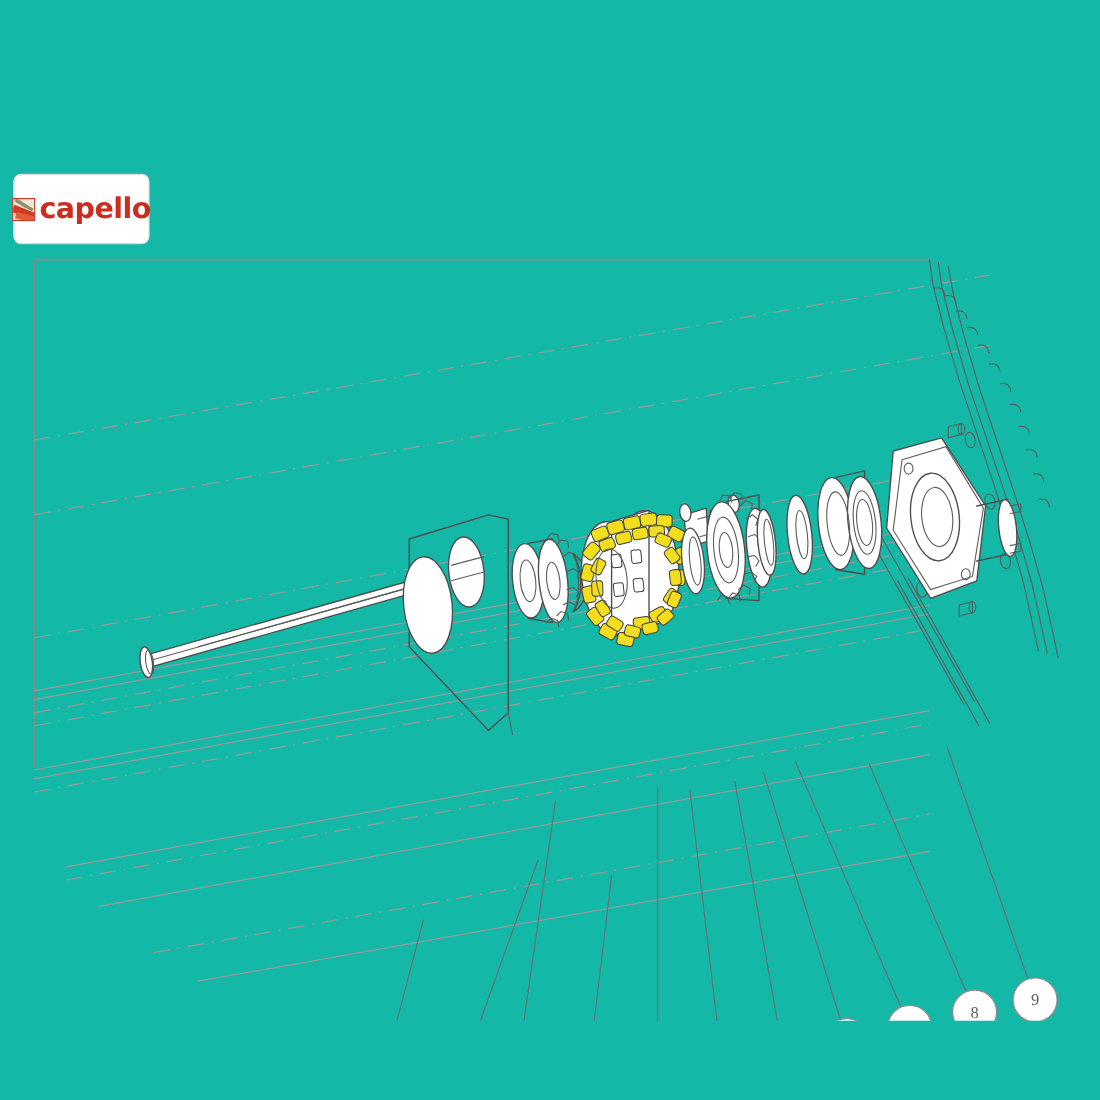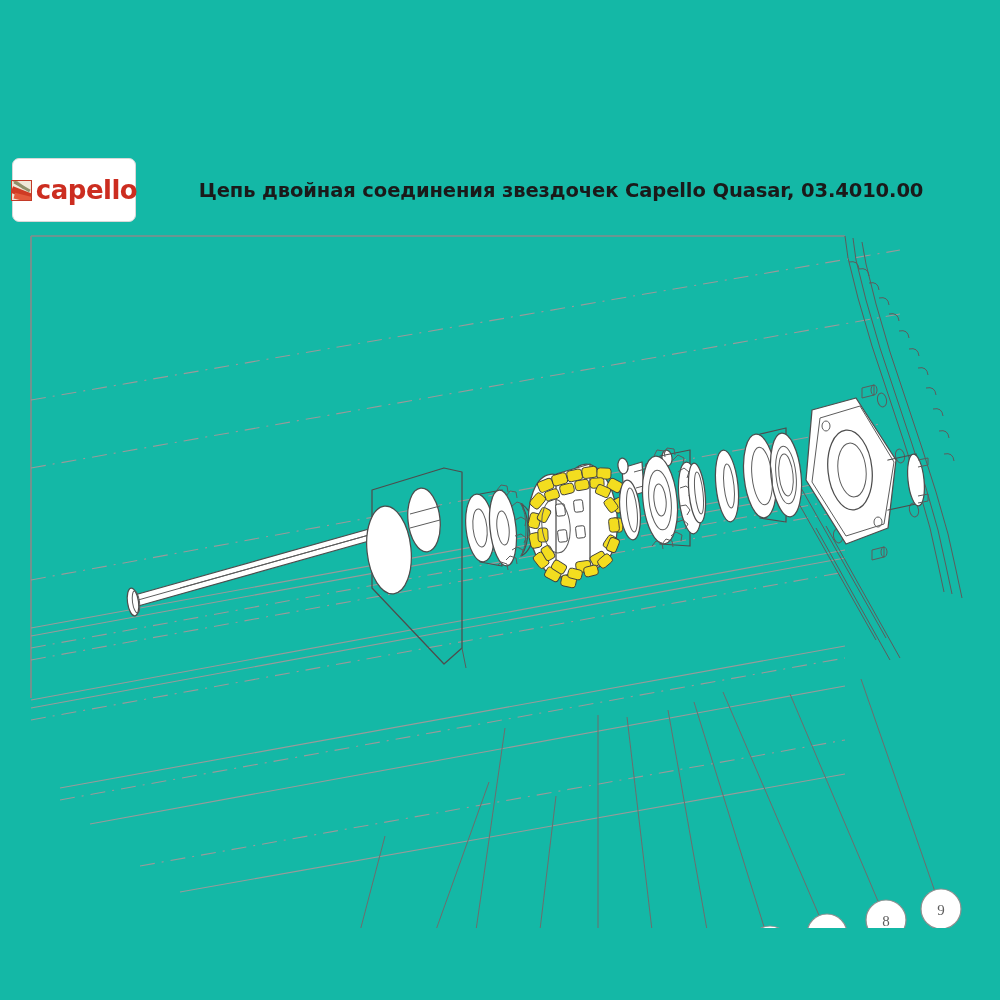--- a/index.html
+++ b/index.html
@@ -167,21 +167,20 @@
         <div id="logo-mark">
           <div class="lm-a"></div>
           <div class="lm-b"></div>
           <div class="lm-c"></div>
           <div class="lm-d"></div>
         </div>
         <div id="logo-word">capello</div>
       </div>
     </div>
 
-    <div id="title">Цепь двойная соединения звездочек Capello Quasar, 03.4010.00</div>
   </div>
 
   <div id="drawing">
     <svg width="1000" height="700" viewBox="0 0 1000 700">
 
       <g>
         <path class="frame-line" d="M31 8 L845 8"></path>
         <path class="frame-line" d="M31 8 L31 470"></path>
       </g>
 

